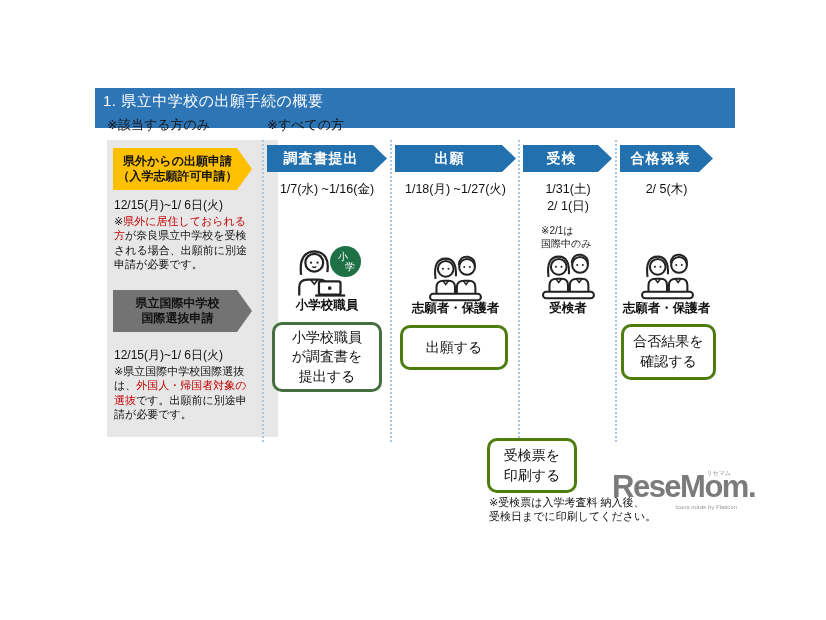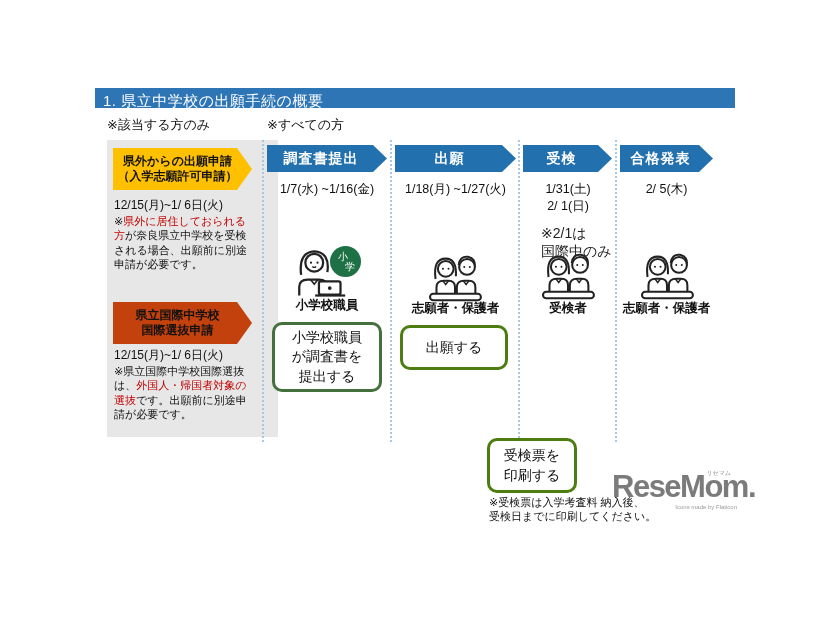--- a/index.html
+++ b/index.html
@@ -5,37 +5,37 @@
   html,body{margin:0;padding:0;background:#fff;}
   .canvas{
     position:relative;width:826px;height:620px;background:#ffffff;overflow:hidden;
     font-family:"Liberation Sans","DejaVu Sans",sans-serif;color:#1a1a1a;
   }
   .pre{white-space:pre-line;}
   .abs{position:absolute;}
 
   
   .title-bar{
-    left:95px;top:88px;width:632px;height:20px;background:#2e75b6;color:#fff;
+    left:95px;top:88px;width:632px;height:40px;background:#2e75b6;color:#fff;
     font-size:15px;line-height:25px;padding-left:8px;letter-spacing:.5px;
   }
   .legend{top:116px;font-size:13px;color:#111;}
   .legend-left{left:107px;}
   .legend-right{left:267px;}
 
   
   .side-panel{left:107px;top:140px;width:171px;height:297px;background:#e8e7e7;}
   .banner{
     left:6px;width:139px;height:42px;display:flex;align-items:center;justify-content:center;
     text-align:center;font-size:12px;font-weight:bold;line-height:1.25;
     clip-path:polygon(0 0,calc(100% - 15px) 0,100% 50%,calc(100% - 15px) 100%,0 100%);
     padding-right:10px;box-sizing:border-box;
   }
   .banner-yellow{top:8px;background:#ffc000;color:#111;}
-  .banner-pink{top:162px;background:#c2410c;color:#111;}
+  .banner-pink{top:150px;background:#737373;color:#111;}
   .panel-period{left:7px;width:142px;font-size:12px;color:#111;}
   .panel-period-1{top:57px;}
   .panel-period-2{top:207px;}
   .panel-note{left:7px;width:140px;font-size:11px;line-height:1.3;color:#111;}
   .panel-note-1{top:74px;}
   .panel-note-2{top:224px;}
   .red{color:#c00000;}
 
   
   .vline{top:140px;height:302px;width:0;border-left:2px dotted #aac7e2;}
@@ -51,21 +51,21 @@
   .arrow-1{left:267px;width:120px;}
   .arrow-2{left:395px;width:121px;}
   .arrow-3{left:523px;width:89px;}
   .arrow-4{left:620px;width:93px;}
 
   .step-period{top:181px;font-size:12.5px;color:#111;text-align:center;}
   .period-1{left:264px;width:126px;}
   .period-2{left:391px;width:129px;}
   .period-3{left:523px;width:90px;text-align:center;line-height:1.35;}
   .period-4{left:620px;width:93px;}
-  .step-note{left:541px;top:224px;font-size:14px;color:#222;line-height:1.3;}
+  .step-note{left:541px;top:224px;font-size:10px;color:#222;line-height:1.3;}
   .actor-label{font-size:12.5px;font-weight:bold;color:#111;text-align:center;top:297px;}
   .actor-1{left:263px;width:128px;}
   .actor-2{left:391px;width:129px;top:300px;}
   .actor-3{left:523px;width:90px;top:300px;}
   .actor-4{left:618px;width:97px;top:300px;}
 
   .badge{
     left:330px;top:246px;width:31px;height:31px;border-radius:50%;background:#1e7145;color:#fff;
     font-size:10px;line-height:1;
   }
@@ -201,20 +201,22 @@
     <path d="M19 29 l3 4 3 -4" fill="none" stroke="#222" stroke-width="1.6"></path>
     <path d="M41 29 l3 4 3 -4" fill="none" stroke="#222" stroke-width="1.6"></path>
     <rect x="5" y="43" width="55" height="7" rx="3.5" fill="#fff" stroke="#222" stroke-width="2.2"></rect>
   </svg>
   <div class="abs actor-label actor-4">志願者・保護者</div>
 
   <div class="abs action-box box-green box-c1 pre">小学校職員
 が調査書を
 提出する</div>
   <div class="abs action-box box-blue box-c2a pre">出願する</div>
+  <div class="abs action-box box-blue box-c4 pre">合否結果を
+確認する</div>
   <div class="abs action-box box-blue box-print pre">受検票を
 印刷する</div>
 
   <div class="abs footer-note pre">※受検票は入学考査料 納入後、
 受検日までに印刷してください。</div>
 
   <div class="abs logo">
     <span class="logo-ruby">リセマム</span>
     <div class="logo-text">ReseMom.</div>
     <div class="logo-credit">Icons made by Flaticon</div>

